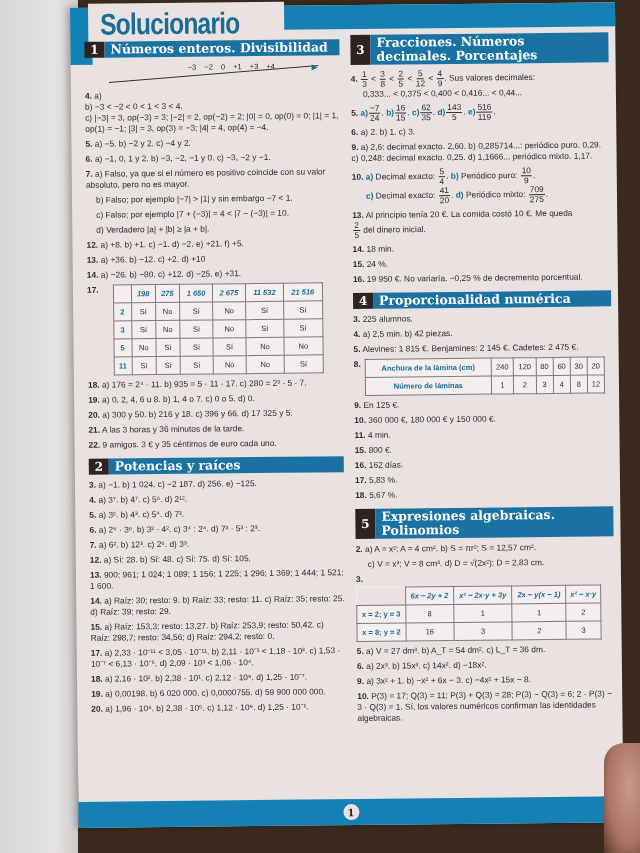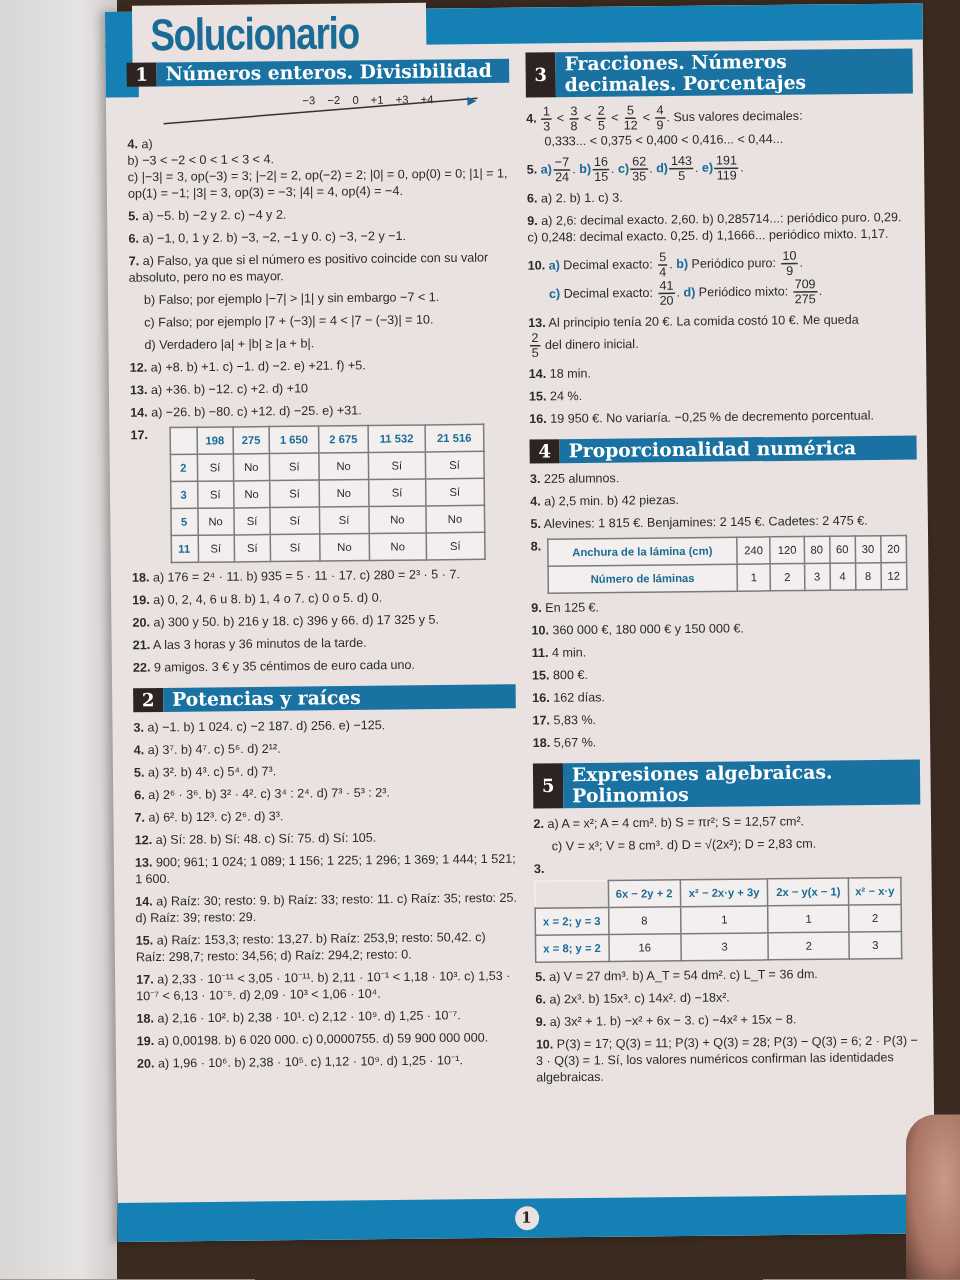--- a/index.html
+++ b/index.html
@@ -50,25 +50,25 @@
     font-size: 12px;
   }
   .section-head .label {
     background: #1a72a3; flex: 1; padding: 1px 6px; font-size: 12.5px; line-height: 14px;
   }
   .item { margin: 2px 0 4px 0; }
   .item .n { font-weight: bold; color: #2a2a2e; }
   .item .k { font-weight: bold; color: #1a6b96; }
   .numline { position: relative; height: 26px; margin-left: 12px; }
   .numline .ticks { position: absolute; left: 12px; top: 12px; width: 210px; height: 1px; background: #333; transform: rotate(-4deg); }
-  .numline .tick-labels { position: absolute; left: 105px; top: 0; font-size: 7.5px; word-spacing: 6px; }
+  .numline .tick-labels { position: absolute; left: 91px; top: 0; font-size: 7.5px; word-spacing: 6px; }
   .arrow-right { position: absolute; right: 22px; top: 4px; width: 0; height: 0; border-left: 6px solid #1a6b96; border-top: 3px solid transparent; border-bottom: 3px solid transparent; }
   table.grid { border-collapse: collapse; font-size: 7.5px; background: #f3efee; }
   table.grid td, table.grid th { border: 1px solid #7a7a80; text-align: center; padding: 3px 2px; font-weight: normal; }
-  table.grid th { color: #1a6b96; font-weight: bold; }
+  table.grid th { color: #1a6b96; font-weight: bold; font-style: italic; }
   table.grid .rowhead { color: #1a6b96; font-weight: bold; }
   .frac { display: inline-flex; flex-direction: column; align-items: center; vertical-align: middle; font-size: 8.4px; line-height: 9px; margin: 0 1px; }
   .frac span:first-child { border-bottom: 1px solid #333; padding: 0 1px; }
   .bottom-band {
     position: absolute; left: 0; bottom: 0; width: 100%; height: 26px; background: #1480b3;
     display: flex; align-items: center; justify-content: center;
   }
   .page-num {
     width: 16px; height: 16px; border-radius: 50%; background: #e9e2e0; color: #2d2422;
     font-weight: bold; font-size: 10px; display: flex; align-items: center; justify-content: center;
@@ -242,21 +242,21 @@
         </span>.
       <span class="k">c)</span><span class="frac">
           <span>62</span>
           <span>35</span>
         </span>.
       <span class="k">d)</span><span class="frac">
           <span>143</span>
           <span>5</span>
         </span>.
       <span class="k">e)</span><span class="frac">
-          <span>191</span>
+          <span>516</span>
           <span>119</span>
         </span>.
     </div>
 
     <div class="item"><span class="n">6.</span> <span>a) 2. b) 1. c) 3.</span></div>
     <div class="item"><span class="n">9.</span> <span>a) 2,6: decimal exacto. 2,60. b) 0,285714...: periódico puro. 0,29. c) 0,248: decimal exacto. 0,25. d) 1,1666... periódico mixto. 1,17.</span></div>
 
     <div class="item">
       <span class="n">10.</span>
       <span class="k">a)</span> <span>Decimal exacto:</span>

